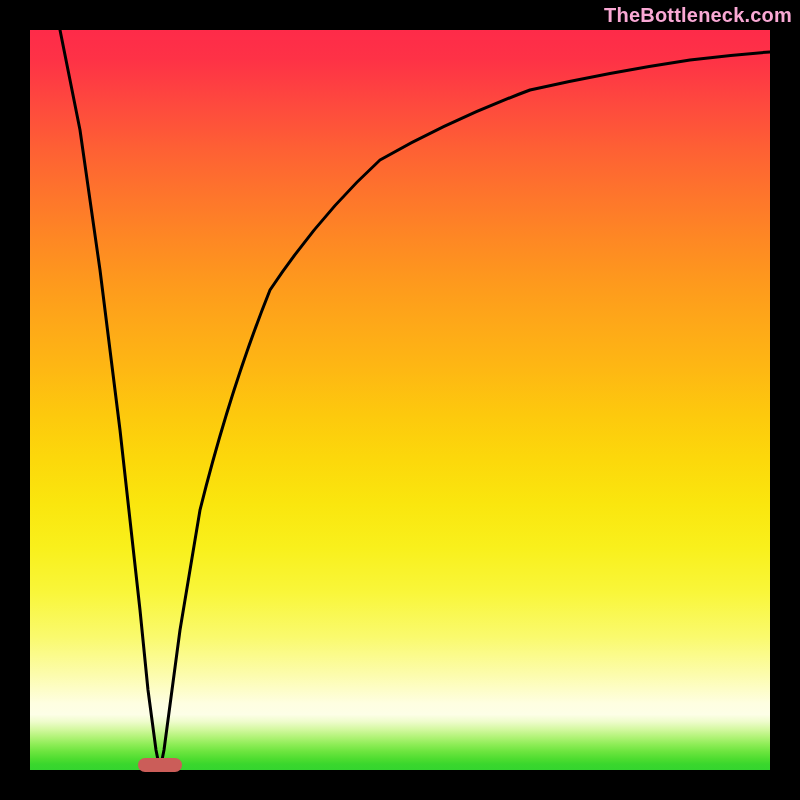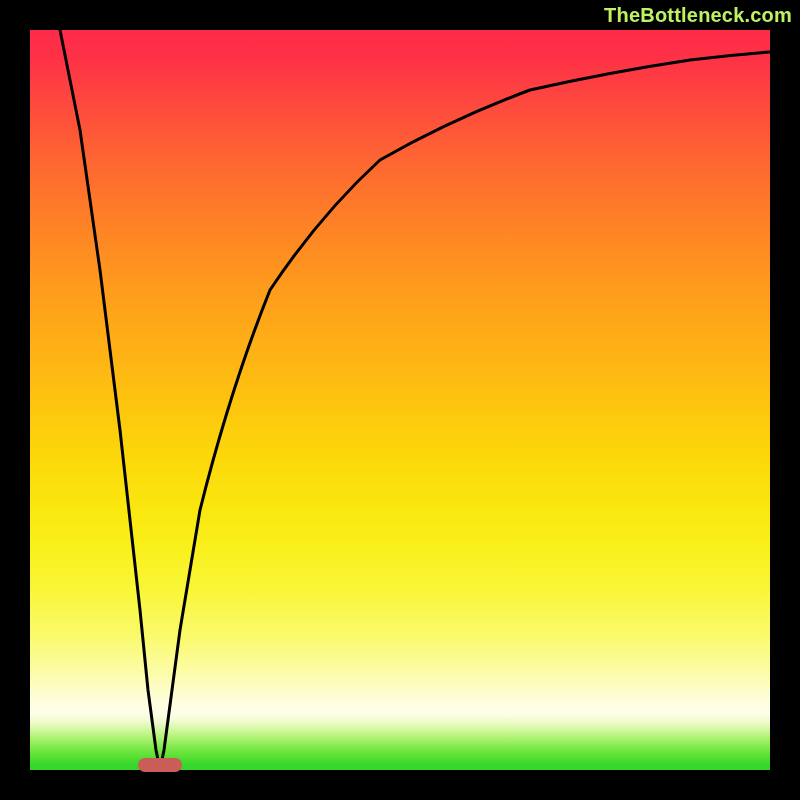--- a/index.html
+++ b/index.html
@@ -53,21 +53,21 @@
       #34d52f 100%
     );
   }
   .watermark {
     position: absolute;
     top: 4px;
     right: 8px;
     font-family: Arial, Helvetica, sans-serif;
     font-size: 20px;
     font-weight: bold;
-    color: #bef264;
+    color: #f9a8d4;
     letter-spacing: 0.2px;
   }
   .curve {
     position: absolute;
     left: 0;
     top: 0;
     width: 740px;
     height: 740px;
     pointer-events: none;
   }

